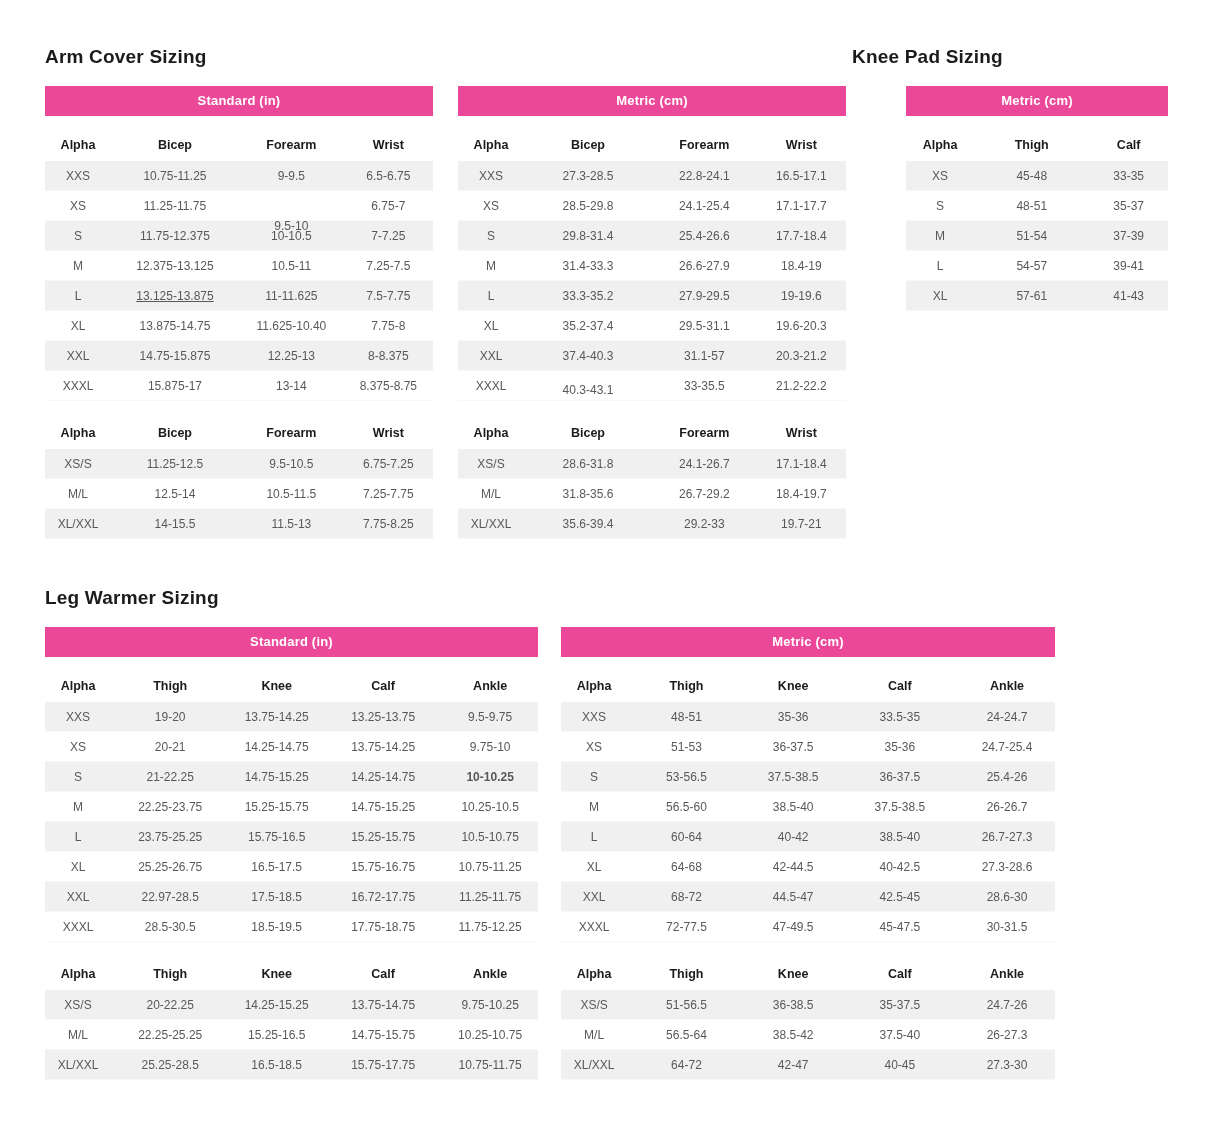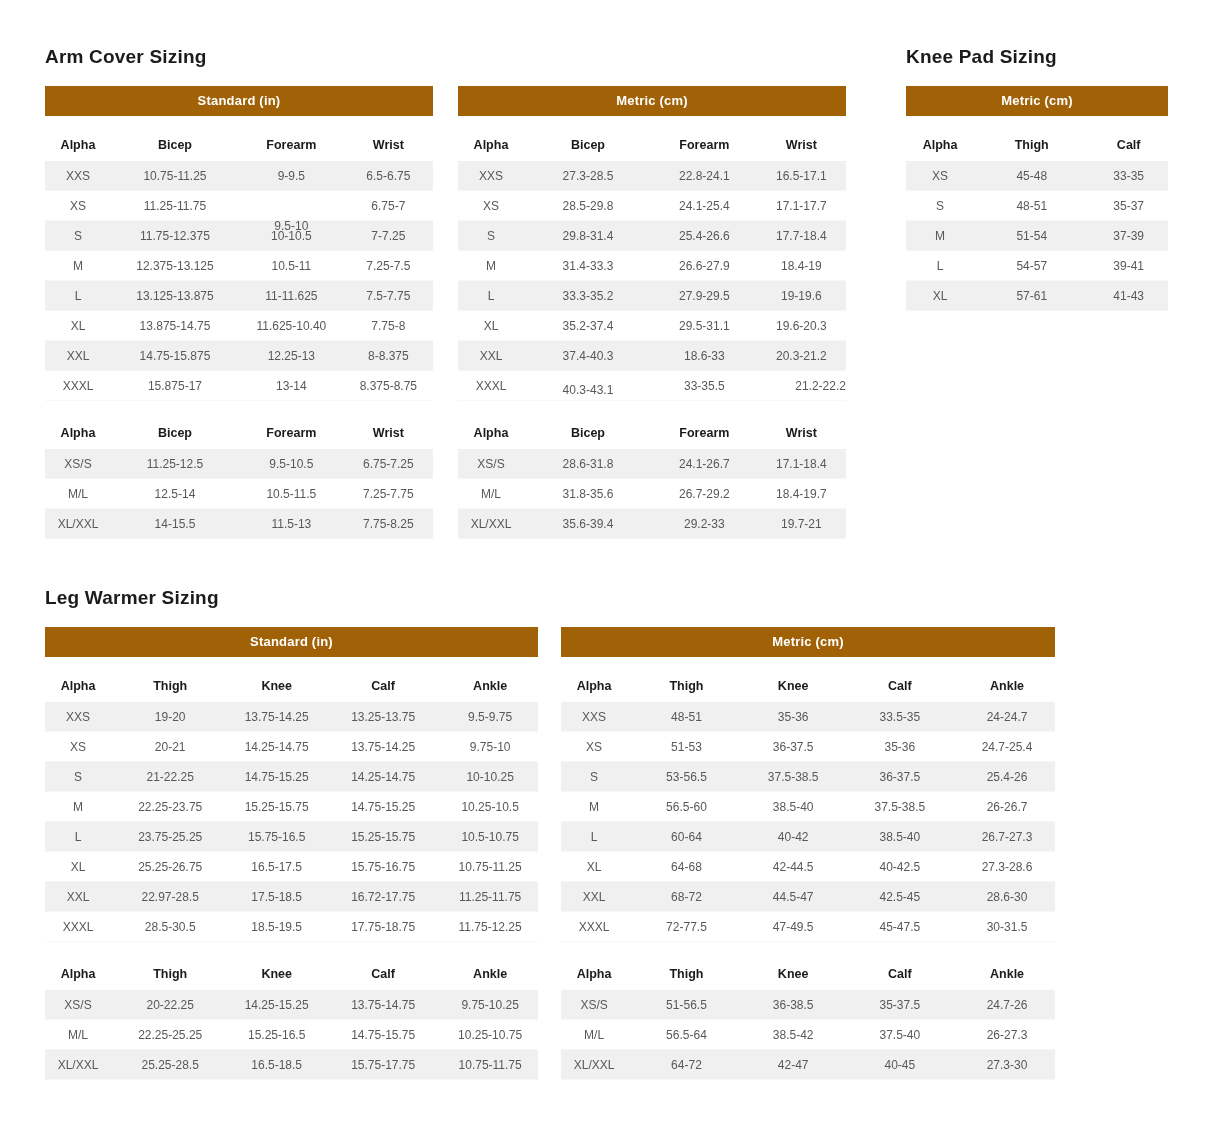--- a/index.html
+++ b/index.html
@@ -21,21 +21,21 @@
     font-weight: bold;
     color: #1b1b1b;
     letter-spacing: 0.2px;
     line-height: 22px;
     white-space: nowrap;
   }
   .sizing-table { position: absolute; }
   .banner {
     height: 30px;
     line-height: 30px;
-    background: #a16207;
+    background: #ec4899;
     color: #ffffff;
     font-size: 13px;
     font-weight: bold;
     text-align: center;
     margin-bottom: 13px;
     letter-spacing: 0.2px;
   }
   .trow {
     display: flex;
     width: 100%;
@@ -61,21 +61,21 @@
     white-space: nowrap;
   }
 </style>
 </head>
 <body>
 
 <div class="page">
 
   <div class="heading" style="left:45px; top:46px;">Arm Cover Sizing</div>
 
-  <div class="heading" style="left:906px; top:46px;">Knee Pad Sizing</div>
+  <div class="heading" style="left:852px; top:46px;">Knee Pad Sizing</div>
 
   <div class="heading" style="left:45px; top:587px;">Leg Warmer Sizing</div>
 
   <div class="sizing-table" style="left:45px; top:86px; width:388px;">
       <div class="banner">Standard (in)</div>
       <div class="trow head">
         <span class="tcell" style="width: 17%;">Alpha</span>
         <span class="tcell" style="width: 33%;">Bicep</span>
         <span class="tcell" style="width: 27%;">Forearm</span>
         <span class="tcell" style="width: 23%;">Wrist</span>
@@ -99,21 +99,21 @@
         <span class="tcell" style="width: 23%;">7-7.25</span>
       </div>
       <div class="trow data">
         <span class="tcell" style="width: 17%;">M</span>
         <span class="tcell" style="width: 33%;">12.375-13.125</span>
         <span class="tcell" style="width: 27%;">10.5-11</span>
         <span class="tcell" style="width: 23%;">7.25-7.5</span>
       </div>
       <div class="trow data stripe">
         <span class="tcell" style="width: 17%;">L</span>
-        <span class="tcell" style="width: 33%;">13.125-13.875</span>
+        <span class="tcell" style="width: 33%; text-decoration: underline;">13.125-13.875</span>
         <span class="tcell" style="width: 27%;">11-11.625</span>
         <span class="tcell" style="width: 23%;">7.5-7.75</span>
       </div>
       <div class="trow data">
         <span class="tcell" style="width: 17%;">XL</span>
         <span class="tcell" style="width: 33%;">13.875-14.75</span>
         <span class="tcell" style="width: 27%;">11.625-10.40</span>
         <span class="tcell" style="width: 23%;">7.75-8</span>
       </div>
       <div class="trow data stripe">
@@ -194,28 +194,28 @@
       </div>
       <div class="trow data">
         <span class="tcell" style="width: 17%;">XL</span>
         <span class="tcell" style="width: 33%;">35.2-37.4</span>
         <span class="tcell" style="width: 27%;">29.5-31.1</span>
         <span class="tcell" style="width: 23%;">19.6-20.3</span>
       </div>
       <div class="trow data stripe">
         <span class="tcell" style="width: 17%;">XXL</span>
         <span class="tcell" style="width: 33%;">37.4-40.3</span>
-        <span class="tcell" style="width: 27%;">18.6-33</span>
+        <span class="tcell" style="width: 27%;">31.1-57</span>
         <span class="tcell" style="width: 23%;">20.3-21.2</span>
       </div>
       <div class="trow data">
         <span class="tcell" style="width: 17%;">XXXL</span>
         <span class="tcell" style="width: 33%; margin-top: 8px;">40.3-43.1</span>
         <span class="tcell" style="width: 27%;">33-35.5</span>
-        <span class="tcell" style="width: 23%; text-align: right;">21.2-22.2</span>
+        <span class="tcell" style="width: 23%;">21.2-22.2</span>
       </div>
       <div class="trow head combo">
         <span class="tcell" style="width: 17%;">Alpha</span>
         <span class="tcell" style="width: 33%;">Bicep</span>
         <span class="tcell" style="width: 27%;">Forearm</span>
         <span class="tcell" style="width: 23%;">Wrist</span>
       </div>
       <div class="trow data stripe">
         <span class="tcell" style="width: 17%;">XS/S</span>
         <span class="tcell" style="width: 33%;">28.6-31.8</span>
@@ -291,21 +291,21 @@
         <span class="tcell" style="width: 24%;">20-21</span>
         <span class="tcell" style="width: 19.2%;">14.25-14.75</span>
         <span class="tcell" style="width: 24%;">13.75-14.25</span>
         <span class="tcell" style="width: 19.4%;">9.75-10</span>
       </div>
       <div class="trow data stripe">
         <span class="tcell" style="width: 13.4%;">S</span>
         <span class="tcell" style="width: 24%;">21-22.25</span>
         <span class="tcell" style="width: 19.2%;">14.75-15.25</span>
         <span class="tcell" style="width: 24%;">14.25-14.75</span>
-        <span class="tcell" style="width: 19.4%;">10-10.25</span>
+        <span class="tcell" style="width: 19.4%; font-weight: bold;">10-10.25</span>
       </div>
       <div class="trow data">
         <span class="tcell" style="width: 13.4%;">M</span>
         <span class="tcell" style="width: 24%;">22.25-23.75</span>
         <span class="tcell" style="width: 19.2%;">15.25-15.75</span>
         <span class="tcell" style="width: 24%;">14.75-15.25</span>
         <span class="tcell" style="width: 19.4%;">10.25-10.5</span>
       </div>
       <div class="trow data stripe">
         <span class="tcell" style="width: 13.4%;">L</span>

